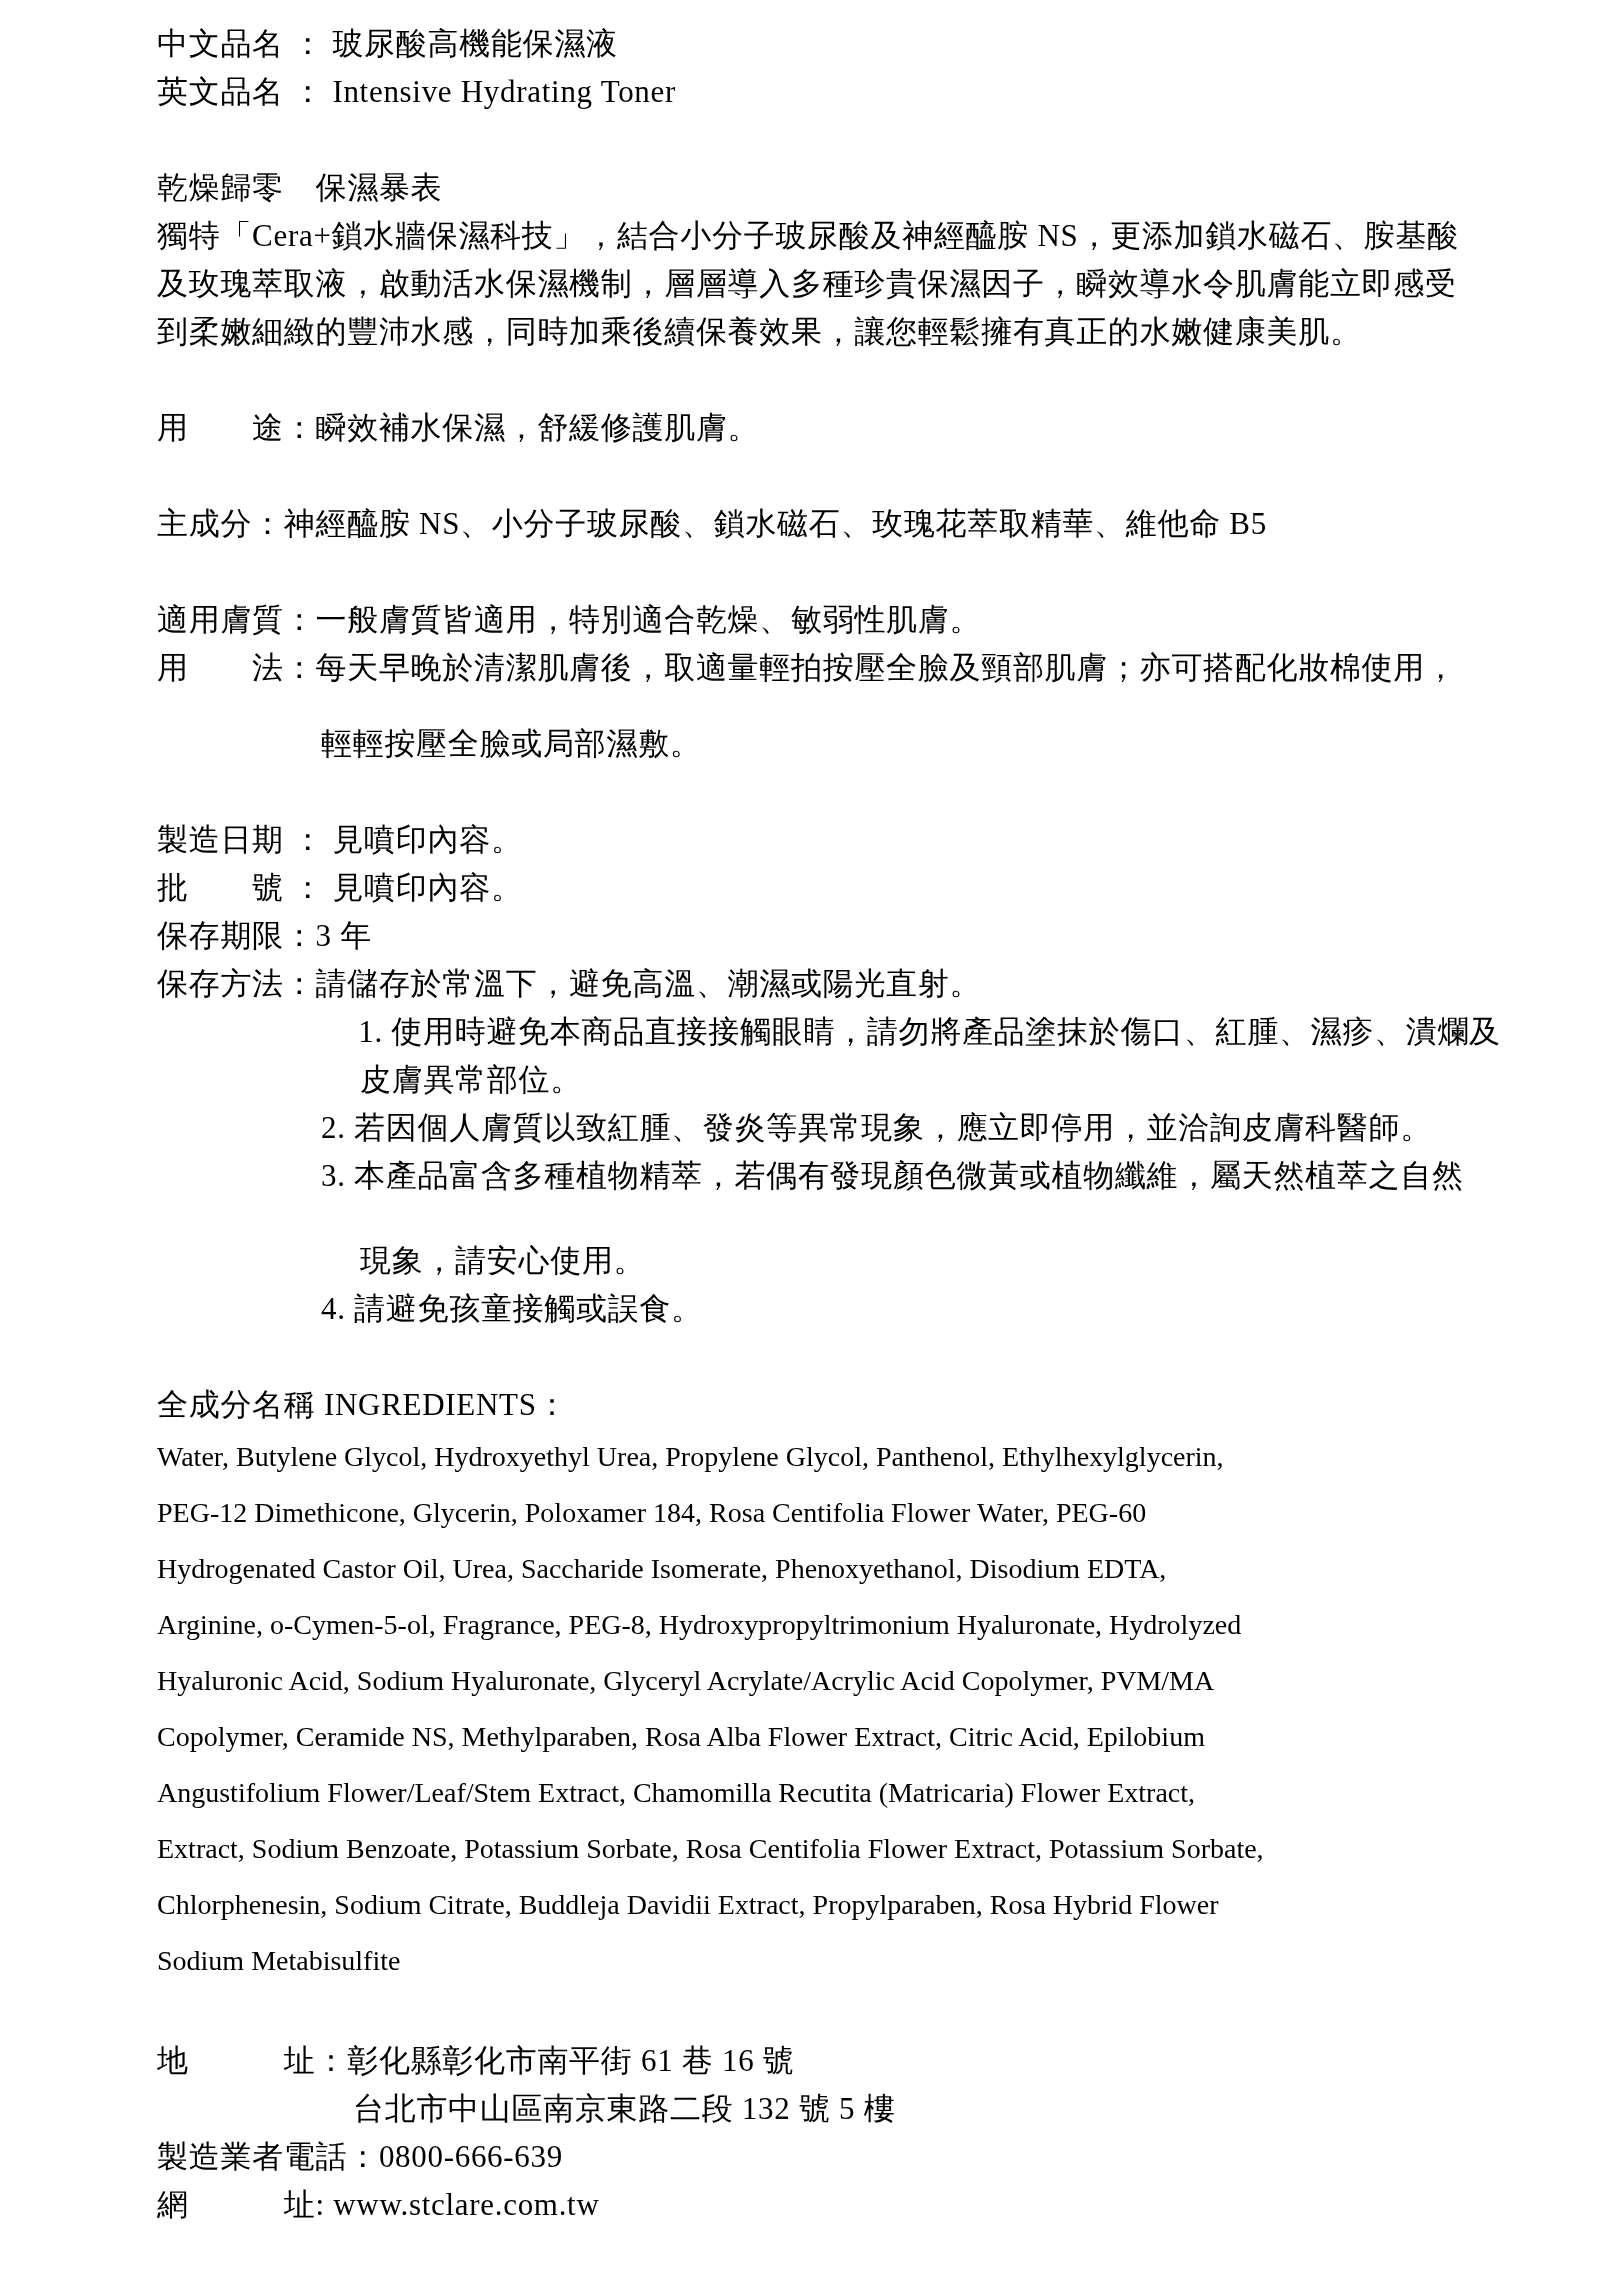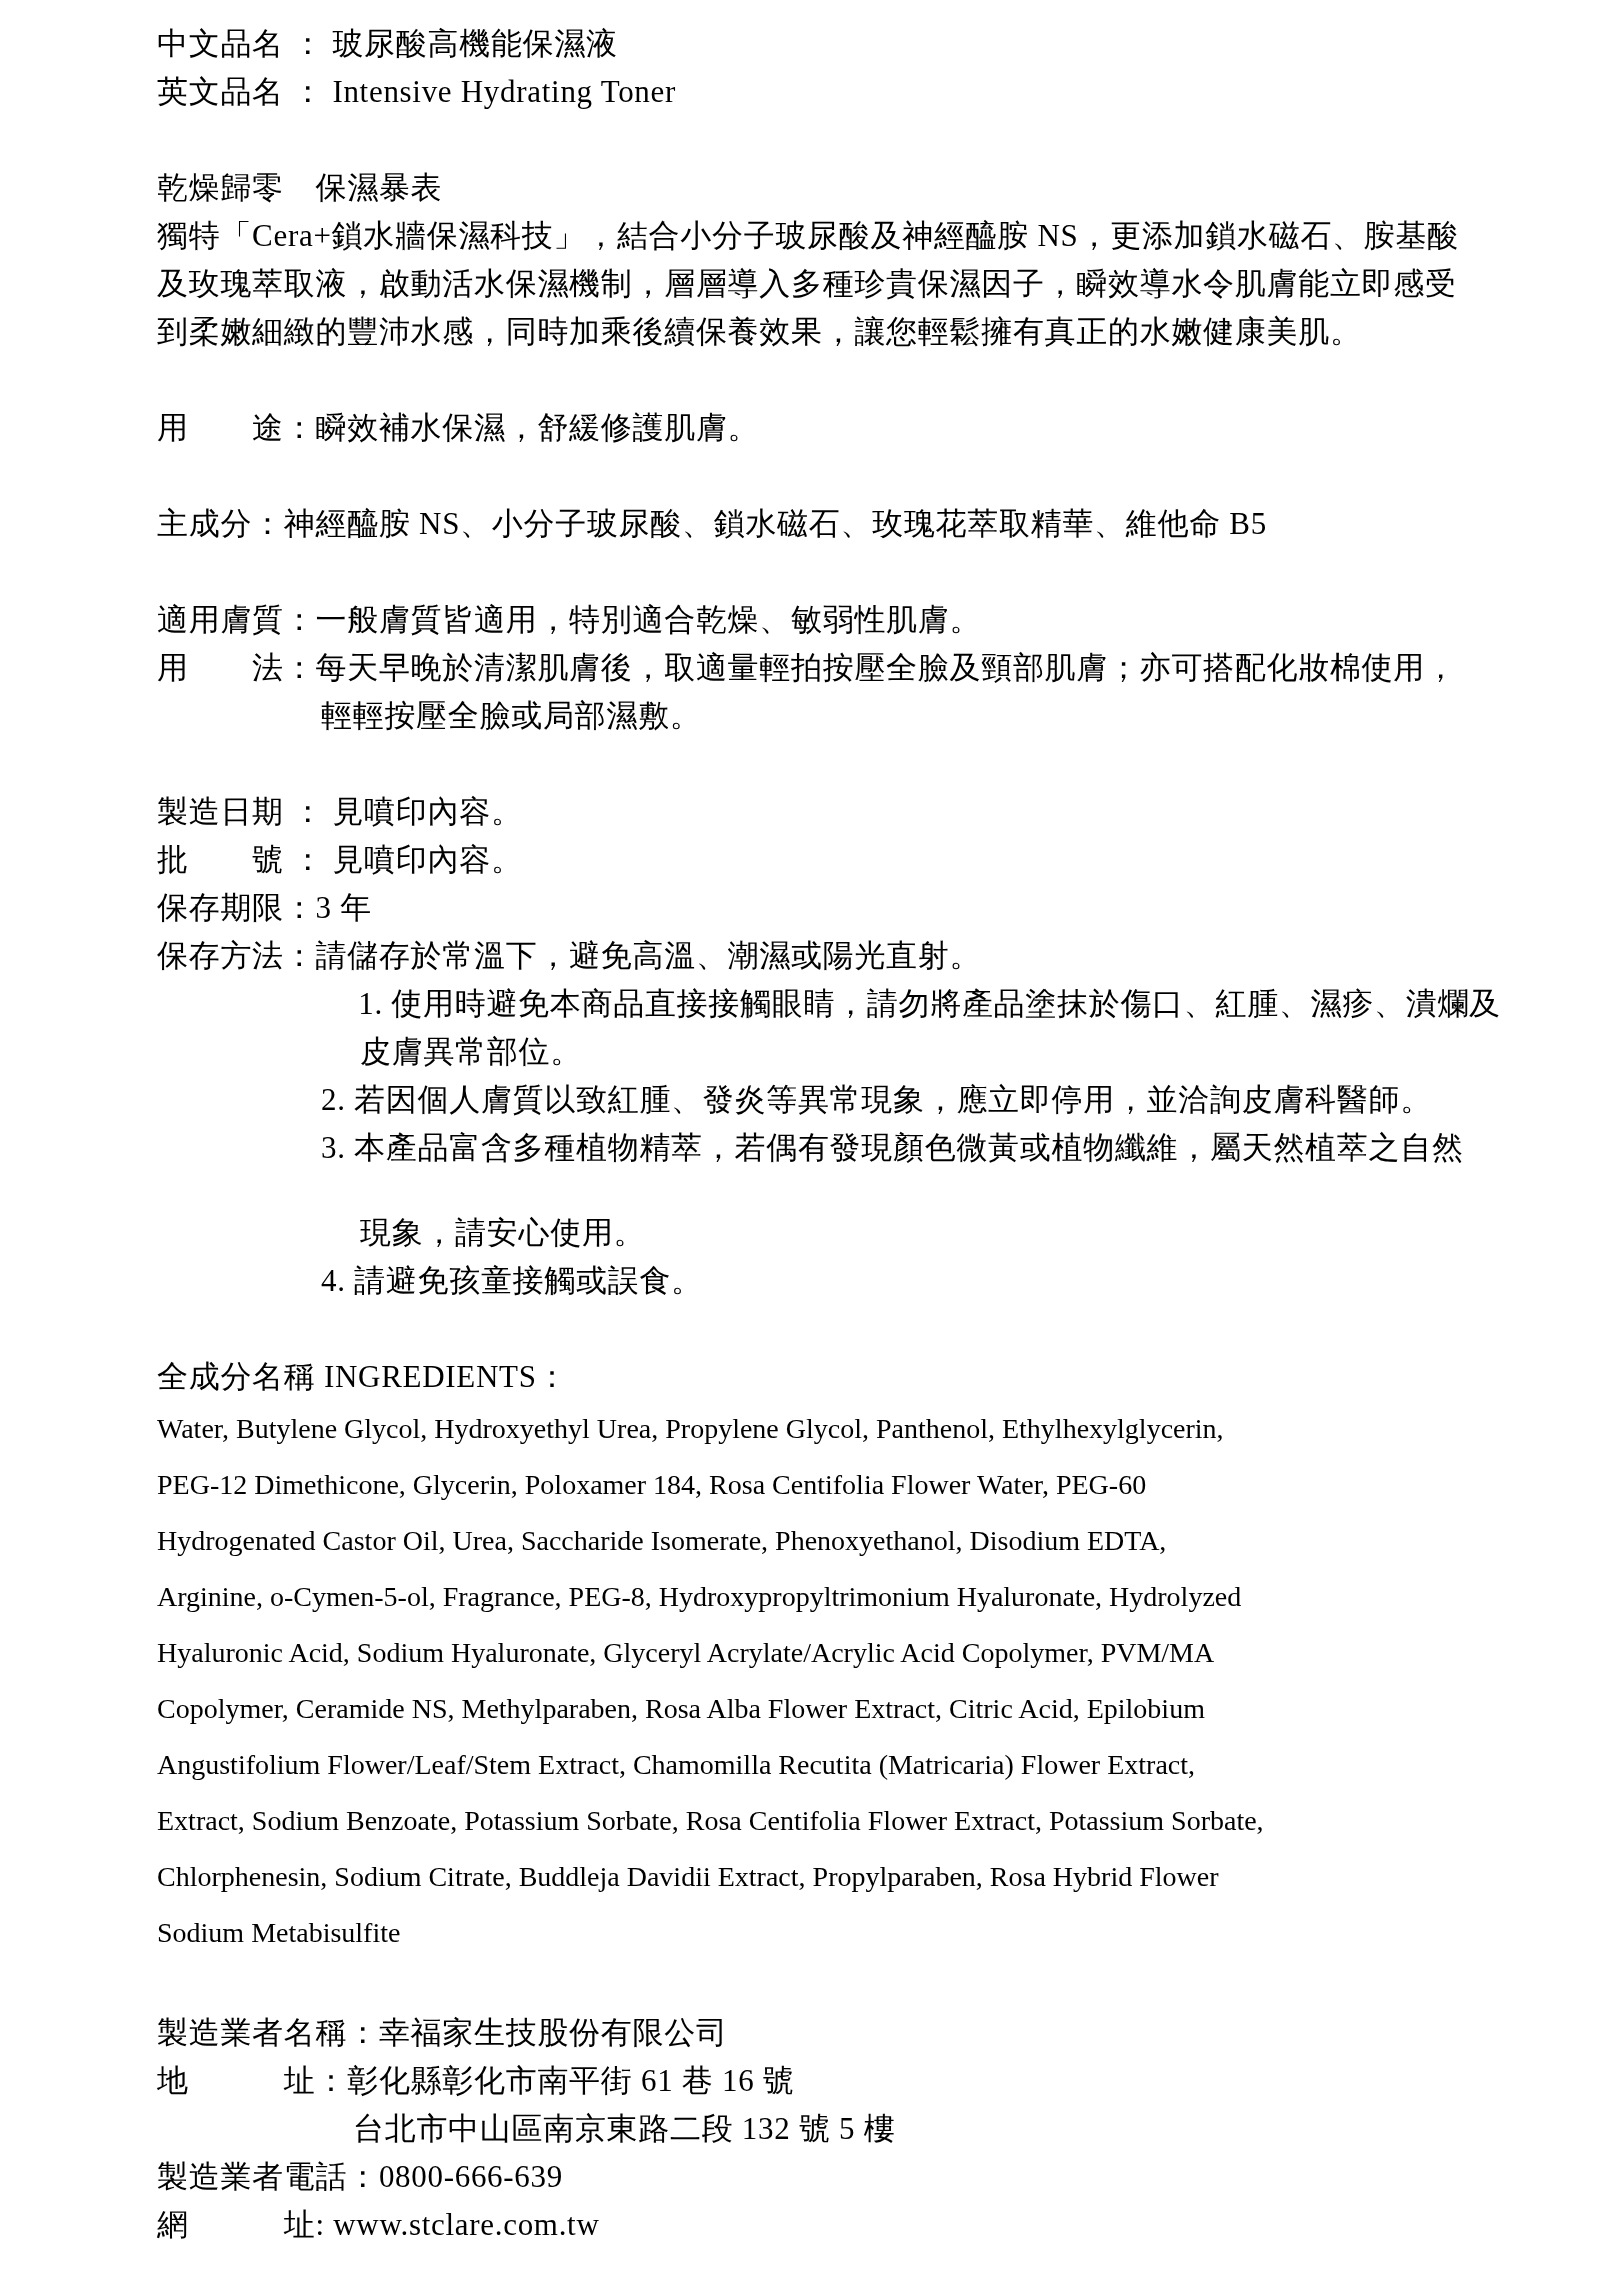--- a/index.html
+++ b/index.html
@@ -41,21 +41,21 @@
       <div class="line cn">獨特「Cera+鎖水牆保濕科技」，結合小分子玻尿酸及神經醯胺 NS，更添加鎖水磁石、胺基酸</div>
       <div class="line cn">及玫瑰萃取液，啟動活水保濕機制，層層導入多種珍貴保濕因子，瞬效導水令肌膚能立即感受</div>
       <div class="line cn">到柔嫩細緻的豐沛水感，同時加乘後續保養效果，讓您輕鬆擁有真正的水嫩健康美肌。</div>
       <div class="line blank">&nbsp;</div>
       <div class="line cn">用　　途：瞬效補水保濕，舒緩修護肌膚。</div>
       <div class="line blank">&nbsp;</div>
       <div class="line cn">主成分：神經醯胺 NS、小分子玻尿酸、鎖水磁石、玫瑰花萃取精華、維他命 B5</div>
       <div class="line blank">&nbsp;</div>
       <div class="line cn">適用膚質：一般膚質皆適用，特別適合乾燥、敏弱性肌膚。</div>
       <div class="line cn">用　　法：每天早晚於清潔肌膚後，取適量輕拍按壓全臉及頸部肌膚；亦可搭配化妝棉使用，</div>
-      <div class="line cn" style="padding-left: 164px;">輕輕按壓全臉或局部濕敷。</div>
+      <div class="line cn" style="padding-left: 164px; margin-top: 28px;">輕輕按壓全臉或局部濕敷。</div>
       <div class="line blank">&nbsp;</div>
       <div class="line cn">製造日期 ： 見噴印內容。</div>
       <div class="line cn">批　　號 ： 見噴印內容。</div>
       <div class="line cn">保存期限：3 年</div>
       <div class="line cn">保存方法：請儲存於常溫下，避免高溫、潮濕或陽光直射。</div>
       <div class="line cn" style="padding-left: 164px; text-align: center;">1. 使用時避免本商品直接接觸眼睛，請勿將產品塗抹於傷口、紅腫、濕疹、潰爛及</div>
       <div class="line cn" style="padding-left: 203px;">皮膚異常部位。</div>
       <div class="line cn" style="padding-left: 164px;">2. 若因個人膚質以致紅腫、發炎等異常現象，應立即停用，並洽詢皮膚科醫師。</div>
       <div class="line cn" style="padding-left: 164px;">3. 本產品富含多種植物精萃，若偶有發現顏色微黃或植物纖維，屬天然植萃之自然</div>
       <div class="line cn" style="padding-left: 203px; margin-top: 37px;">現象，請安心使用。</div>
@@ -66,20 +66,19 @@
       <div class="line en">PEG-12 Dimethicone, Glycerin, Poloxamer 184, Rosa Centifolia Flower Water, PEG-60</div>
       <div class="line en">Hydrogenated Castor Oil, Urea, Saccharide Isomerate, Phenoxyethanol, Disodium EDTA,</div>
       <div class="line en">Arginine, o-Cymen-5-ol, Fragrance, PEG-8, Hydroxypropyltrimonium Hyaluronate, Hydrolyzed</div>
       <div class="line en">Hyaluronic Acid, Sodium Hyaluronate, Glyceryl Acrylate/Acrylic Acid Copolymer, PVM/MA</div>
       <div class="line en">Copolymer, Ceramide NS, Methylparaben, Rosa Alba Flower Extract, Citric Acid, Epilobium</div>
       <div class="line en">Angustifolium Flower/Leaf/Stem Extract, Chamomilla Recutita (Matricaria) Flower Extract,</div>
       <div class="line en">Extract, Sodium Benzoate, Potassium Sorbate, Rosa Centifolia Flower Extract, Potassium Sorbate,</div>
       <div class="line en">Chlorphenesin, Sodium Citrate, Buddleja Davidii Extract, Propylparaben, Rosa Hybrid Flower</div>
       <div class="line en">Sodium Metabisulfite</div>
       <div class="line blank">&nbsp;</div>
-      <div class="line cn">製造業者名稱：幸福家生技股份有限公司</div>
       <div class="line cn">地　　　址：彰化縣彰化市南平街 61 巷 16 號</div>
       <div class="line cn" style="padding-left: 196px;">台北市中山區南京東路二段 132 號 5 樓</div>
       <div class="line cn">製造業者電話：0800-666-639</div>
       <div class="line cn">網　　　址: www.stclare.com.tw</div>
     </div>
 </div>
 
 
 </body></html>

